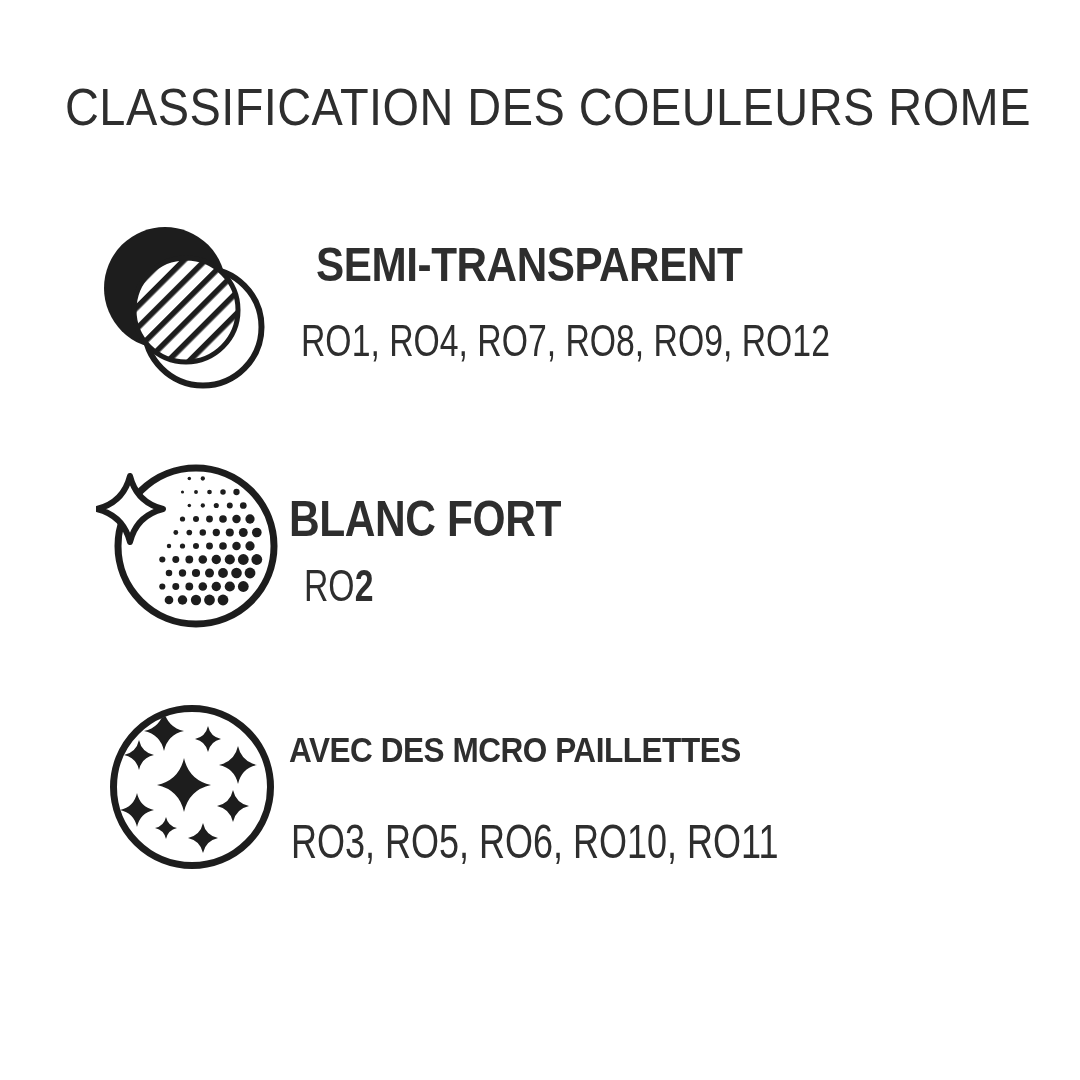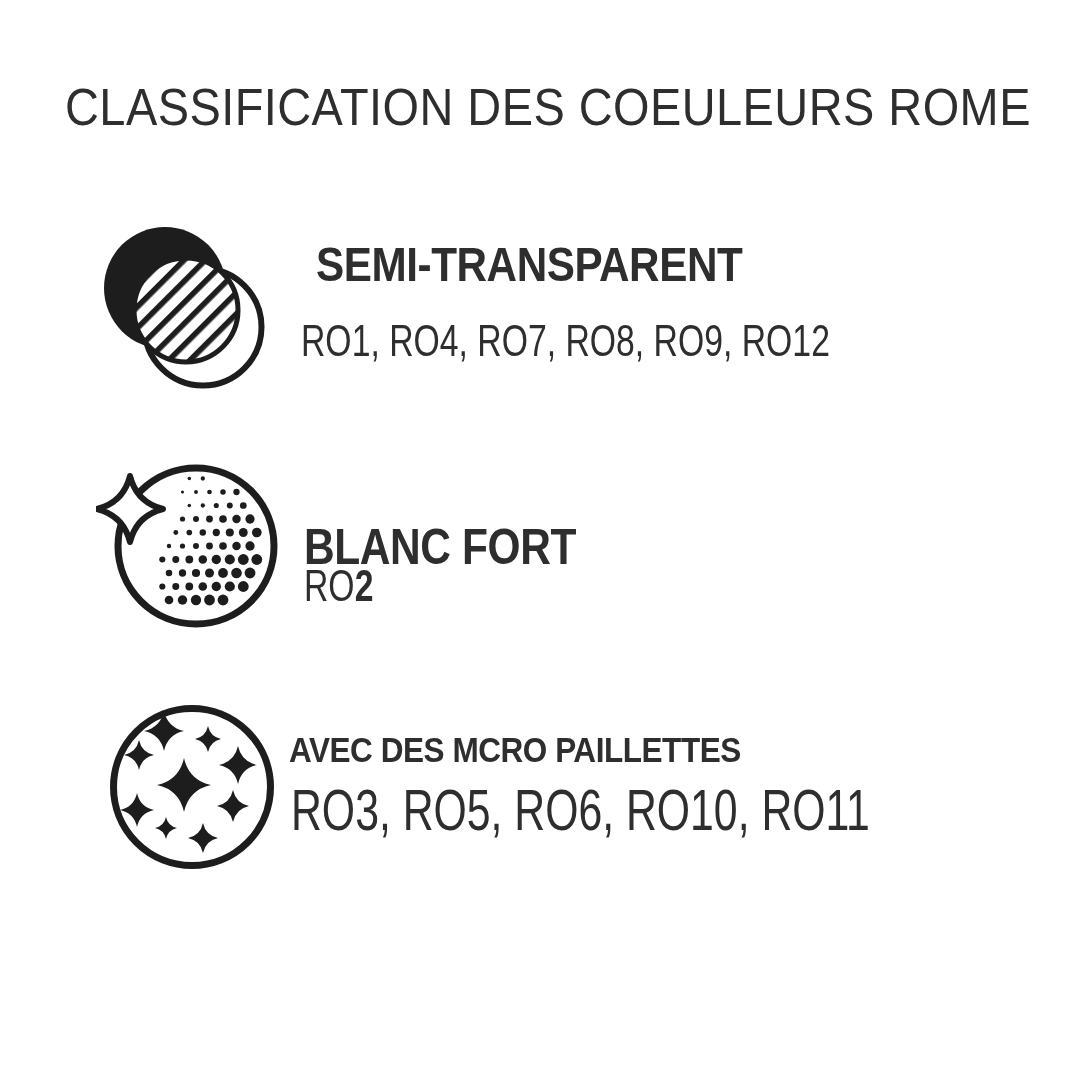--- a/index.html
+++ b/index.html
@@ -17,27 +17,27 @@
     left:65px;top:82px;
     font-size:51px;font-weight:400;letter-spacing:0.5px;
   }
   .page-title .squeeze{transform:scaleX(0.92);}
   .cat-heading{font-weight:700;letter-spacing:-0.5px;}
   .cat-codes{font-weight:400;}
   .cat-codes .squeeze{transform:scaleX(0.75);}
   .h1{left:300px;top:241px;font-size:48px;margin-left:16px;}
   .h1 .squeeze{transform:scaleX(0.88);}
   .c1{left:301px;top:302px;font-size:45px;margin-top:16px;}
-  .h2{left:304px;top:494px;font-size:50px;margin-top:28px;}
+  .h2{left:289px;top:494px;font-size:50px;}
   .h2 .squeeze{transform:scaleX(0.85);}
   .c2{left:304px;top:550px;font-size:45px;margin-top:13px;}
   .c2 b{font-weight:700;}
   .h3{left:289px;top:732px;font-size:35px;}
   .h3 .squeeze{transform:scaleX(0.90);}
-  .c3{left:291px;top:782px;font-size:57px;}
+  .c3{left:291px;top:818px;font-size:48px;}
   .icon-svg{position:absolute;}
   #icon1{left:95px;top:218px;}
   #icon2{left:96px;top:458px;}
   #icon3{left:100px;top:695px;}
 </style>
 </head>
 <body>
 
 <div class="abs page-title">
   <span class="squeeze">CLASSIFICATION DES COEULEURS ROME</span>

